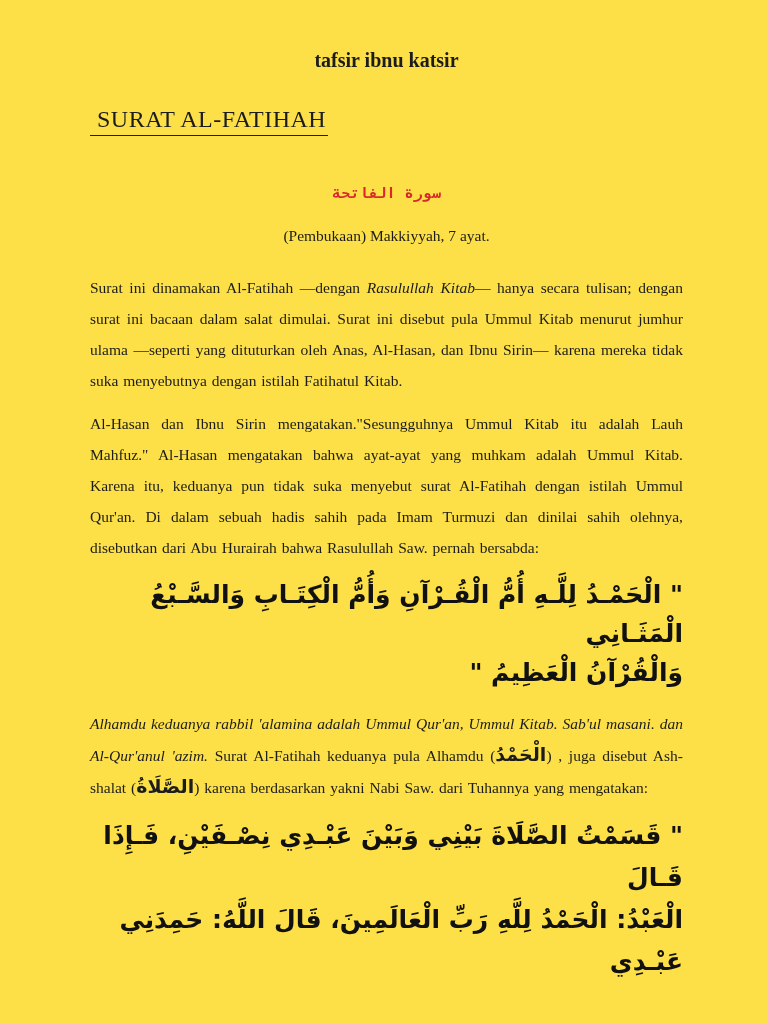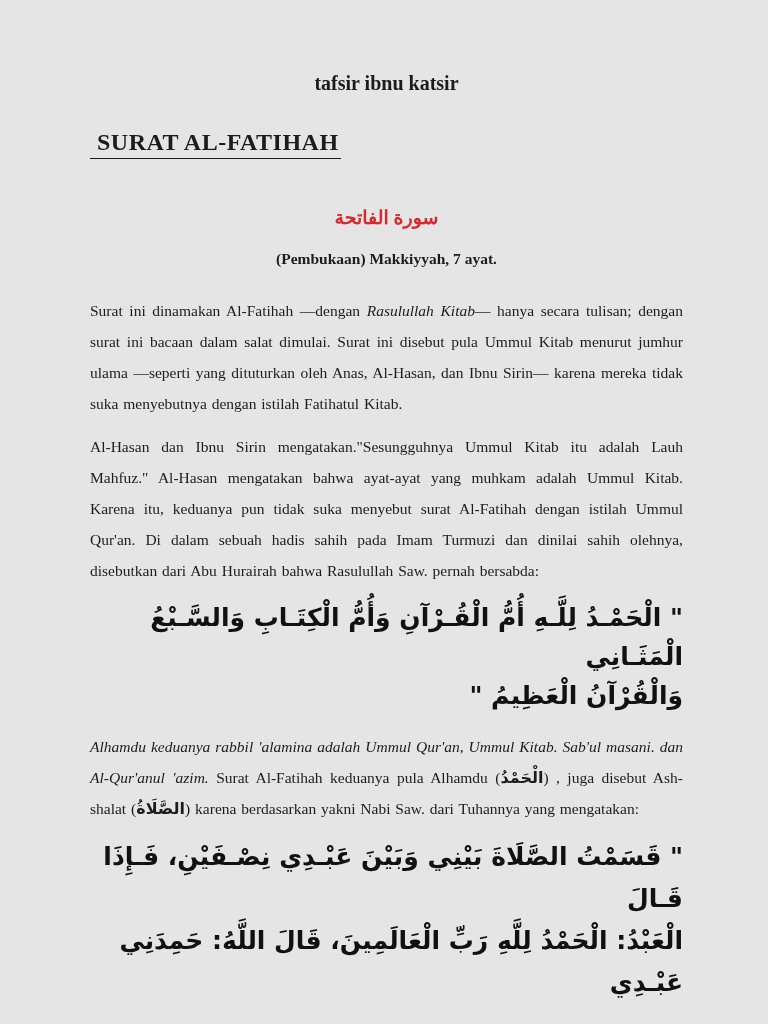--- a/index.html
+++ b/index.html
@@ -1,76 +1,76 @@
 <!DOCTYPE html>
 <html><head>
 <meta charset="utf-8">
 <style>
   html, body { margin: 0; padding: 0; background: #ffffff; }
   .page {
     position: relative;
     width: 768px;
     height: 1024px;
     margin: 0 auto;
-    background: #e5e5e5;
+    background: #fde047;
     color: #1c1c1c;
     font-family: "Liberation Serif", serif;
     box-sizing: border-box;
-    padding: 71px 85px 0 90px;
+    padding: 48px 85px 0 90px;
     overflow: hidden;
   }
   .doc-title {
     font-size: 20px;
     font-weight: bold;
     text-align: center;
     margin: 0 0 32px 0;
     line-height: 24px;
   }
   .section-heading {
     font-size: 24px;
-    font-weight: bold;
+    font-weight: normal;
     margin: 0 0 46px 0;
     line-height: 30px;
     letter-spacing: 0.5px;
   }
   .section-heading .underlined {
     display: inline-block;
     border-bottom: 1.5px solid #1c1c1c;
     padding-left: 7px;
     padding-right: 2px;
     padding-bottom: 1px;
   }
   .surah-name-arabic {
     text-align: center;
-    font-family: Liberation Serif, serif;
+    font-family: Liberation Mono, monospace;
     font-weight: bold;
-    font-size: 19px;
+    font-size: 15px;
     line-height: 26px;
     margin: 13px 0 18px 0;
   }
   .surah-subtitle {
     text-align: center;
-    font-weight: bold;
+    font-weight: normal;
     font-size: 15.5px;
     line-height: 20px;
     margin: 0 0 26px 0;
   }
   .body-para {
     font-size: 15.5px;
     line-height: 31px;
     text-align: justify;
     margin: 0 0 12px 0;
     word-spacing: 1px;
   }
   .body-para em { font-style: italic; }
   .inline-arabic {
     font-family: "DejaVu Sans", sans-serif;
     font-weight: bold;
     font-style: normal;
-    font-size: 16px;
+    font-size: 19px;
     unicode-bidi: isolate;
     direction: rtl;
   }
   .arabic-block {
     direction: rtl;
     text-align: right;
     font-family: "DejaVu Sans", sans-serif;
     font-weight: bold;
     font-size: 25px;
     line-height: 39px;

